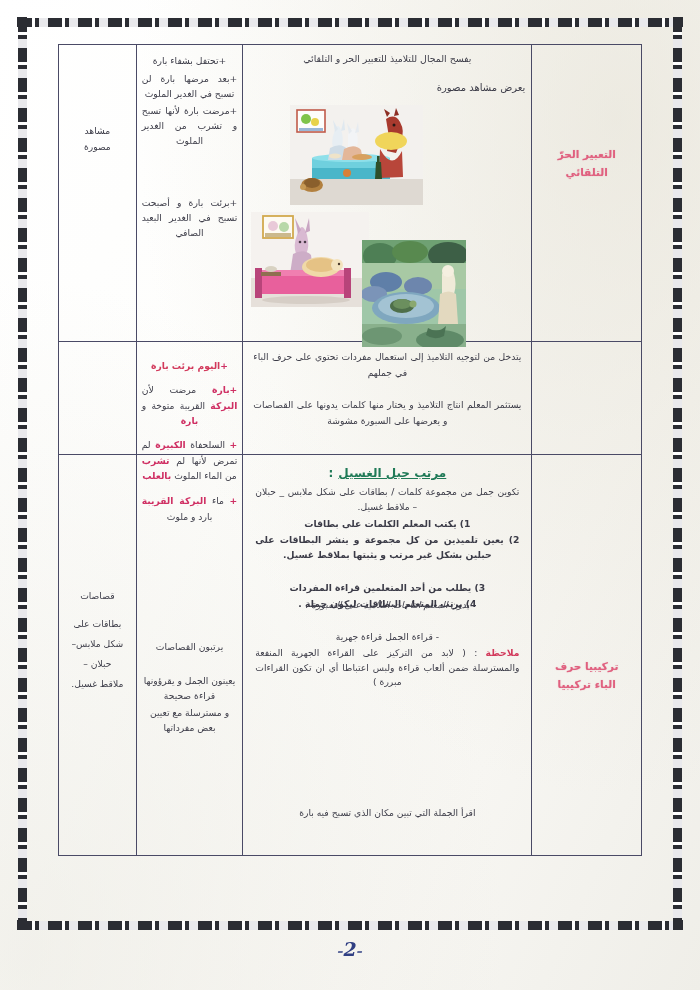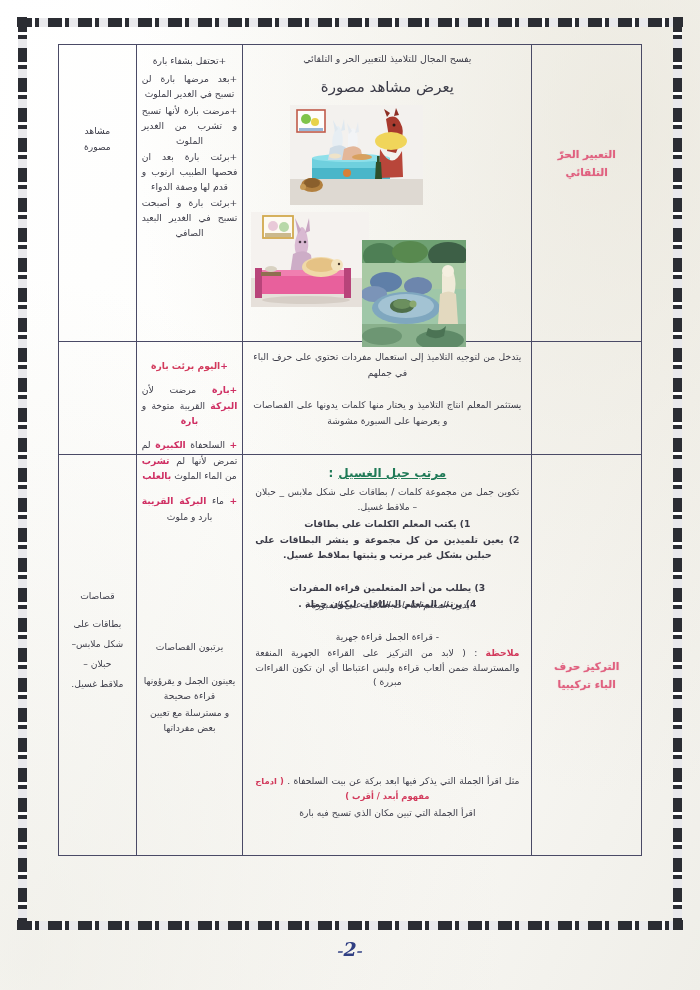--- a/index.html
+++ b/index.html
@@ -128,29 +128,29 @@
 
   <div class="rowdiv" style="top:296px;"></div>
   <div class="rowdiv" style="top:409px;"></div>
 
   <div class="col col-right">
     <div class="hdr-red" style="position:absolute;top:100px;left:0;right:0;">
       <div>التعبير الحرّ</div>
       <div>التلقائي</div>
     </div>
     <div class="hdr-red" style="position:absolute;top:612px;left:0;right:0;">
-      <div>التركيز حرف</div>
+      <div>تركيبيا حرف</div>
       <div>الباء تركيبيا</div>
     </div>
   </div>
 
   <div class="col col-mid">
 
     <div class="tx" style="top:6px;right:6px;left:6px;font-size:9.4px;">يفسح المجال للتلاميذ للتعبير الحر و التلقائي</div>
-    <div class="tx" style="top:35px;right:6px;left:6px;font-size:15px;">يعرض مشاهد مصورة</div>
+    <div class="tx" style="top:35px;right:6px;left:6px;font-size:10px;text-align:right;">يعرض مشاهد مصورة</div>
 
     <div class="pic" style="left:47px;top:60px;width:133px;height:100px;">
       <svg viewBox="0 0 133 100" preserveAspectRatio="none">
         <rect width="133" height="100" fill="#fbfaf7"></rect>
         <rect x="0" y="0" width="133" height="74" fill="#f3f1ee"></rect>
         <rect x="0" y="74" width="133" height="26" fill="#ded9d2"></rect>
 
         <rect x="7" y="5" width="28" height="22" fill="#fdfdfb" stroke="#c05a4a" stroke-width="1.6"></rect>
         <circle cx="16" cy="14" r="5" fill="#7fc44a"></circle>
         <circle cx="25" cy="17" r="4" fill="#e8d24a"></circle>
@@ -272,32 +272,27 @@
     <div class="tx j" style="top:552px;right:12px;left:12px;line-height:14.5px;font-weight:bold;">4) يرتب المتعلم البطاقات ليكون جملة .</div>
 
     <div class="tx" style="top:553px;right:12px;left:12px;line-height:14.5px;font-style:italic;">يدون المعلم انتاجات التلاميذ على السبورة .</div>
     <div class="tx" style="top:585px;right:12px;left:12px;line-height:14.5px;">- قراءة الجمل قراءة جهرية</div>
 
     <div class="tx j" style="top:601px;right:12px;left:12px;line-height:14.5px;">
       <span class="red">ملاحظة</span>
       <span>: ( لابد من التركيز على القراءة الجهرية المنفعة والمسترسلة ضمن ألعاب قراءة ولبس اعتباطا أي ان تكون القراءات مبررة )</span>
     </div>
 
-    <div class="tx j" style="top:729px;right:12px;left:12px;line-height:14.5px;">
-      <span>مثل اقرأ الجملة التي يذكر فيها ابعد بركة عن بيت السلحفاة .</span>
-      <span class="red" style="font-size:8.4px;">( ادماج مفهوم أبعد / أقرب )</span>
-    </div>
     <div class="tx j" style="top:761px;right:12px;left:12px;line-height:14.5px;">اقرأ الجملة التي تبين مكان الذي تسبح فيه بارة</div>
   </div>
 
   <div class="col col-left2">
     <div class="tx j" style="top:8px;right:5px;left:5px;line-height:15px;">+تحتفل بشفاء بارة</div>
     <div class="tx j" style="top:26px;right:5px;left:5px;line-height:15px;">+بعد مرضها بارة لن تسبح في الغدير الملوث</div>
     <div class="tx j" style="top:58px;right:5px;left:5px;line-height:15px;">+مرضت بارة لأنها تسبح و تشرب من الغدير الملوث</div>
-    <div class="tx j" style="top:104px;right:5px;left:5px;line-height:15px;">+برئت بارة بعد ان فحصها الطبيب ارنوب و قدم لها وصفة الدواء</div>
     <div class="tx j" style="top:150px;right:5px;left:5px;line-height:15px;">+برئت بارة و أصبحت تسبح في الغدير البعيد الصافي</div>
 
     <div class="tx j" style="top:313px;right:5px;left:5px;line-height:15.5px;"><span class="mag">+</span><span class="red">اليوم برئت </span><span class="red">بارة</span></div>
     <div class="tx j" style="top:337px;right:5px;left:5px;line-height:15.5px;"><span class="mag">+</span><span class="mag">بارة</span><span class=""> مرضت لأن </span><span class="mag">البركة</span><span class=""> القريبة متوخة و </span><span class="mag">بارة</span></div>
     <div class="tx j" style="top:392px;right:5px;left:5px;line-height:15.5px;"><span class="mag">+</span><span class=""> السلحفاة </span><span class="mag">الكبيرة</span><span class=""> لم تمرض لأنها لم </span><span class="mag">تشرب</span><span class=""> من الماء الملوث </span><span class="mag">بالعلب</span></div>
     <div class="tx j" style="top:448px;right:5px;left:5px;line-height:15.5px;"><span class="mag">+</span><span class=""> ماء </span><span class="mag">البركة القريبة</span><span class=""> بارد و ملوث</span></div>
 
     <div class="tx" style="top:594px;right:5px;left:5px;line-height:15px;">يرتبون القصاصات</div>
     <div class="tx" style="top:628px;right:5px;left:5px;line-height:15px;">يعينون الجمل و يقرؤونها قراءة صحيحة</div>
     <div class="tx" style="top:660px;right:5px;left:5px;line-height:15px;">و مسترسلة مع تعيين بعض مفرداتها</div>

